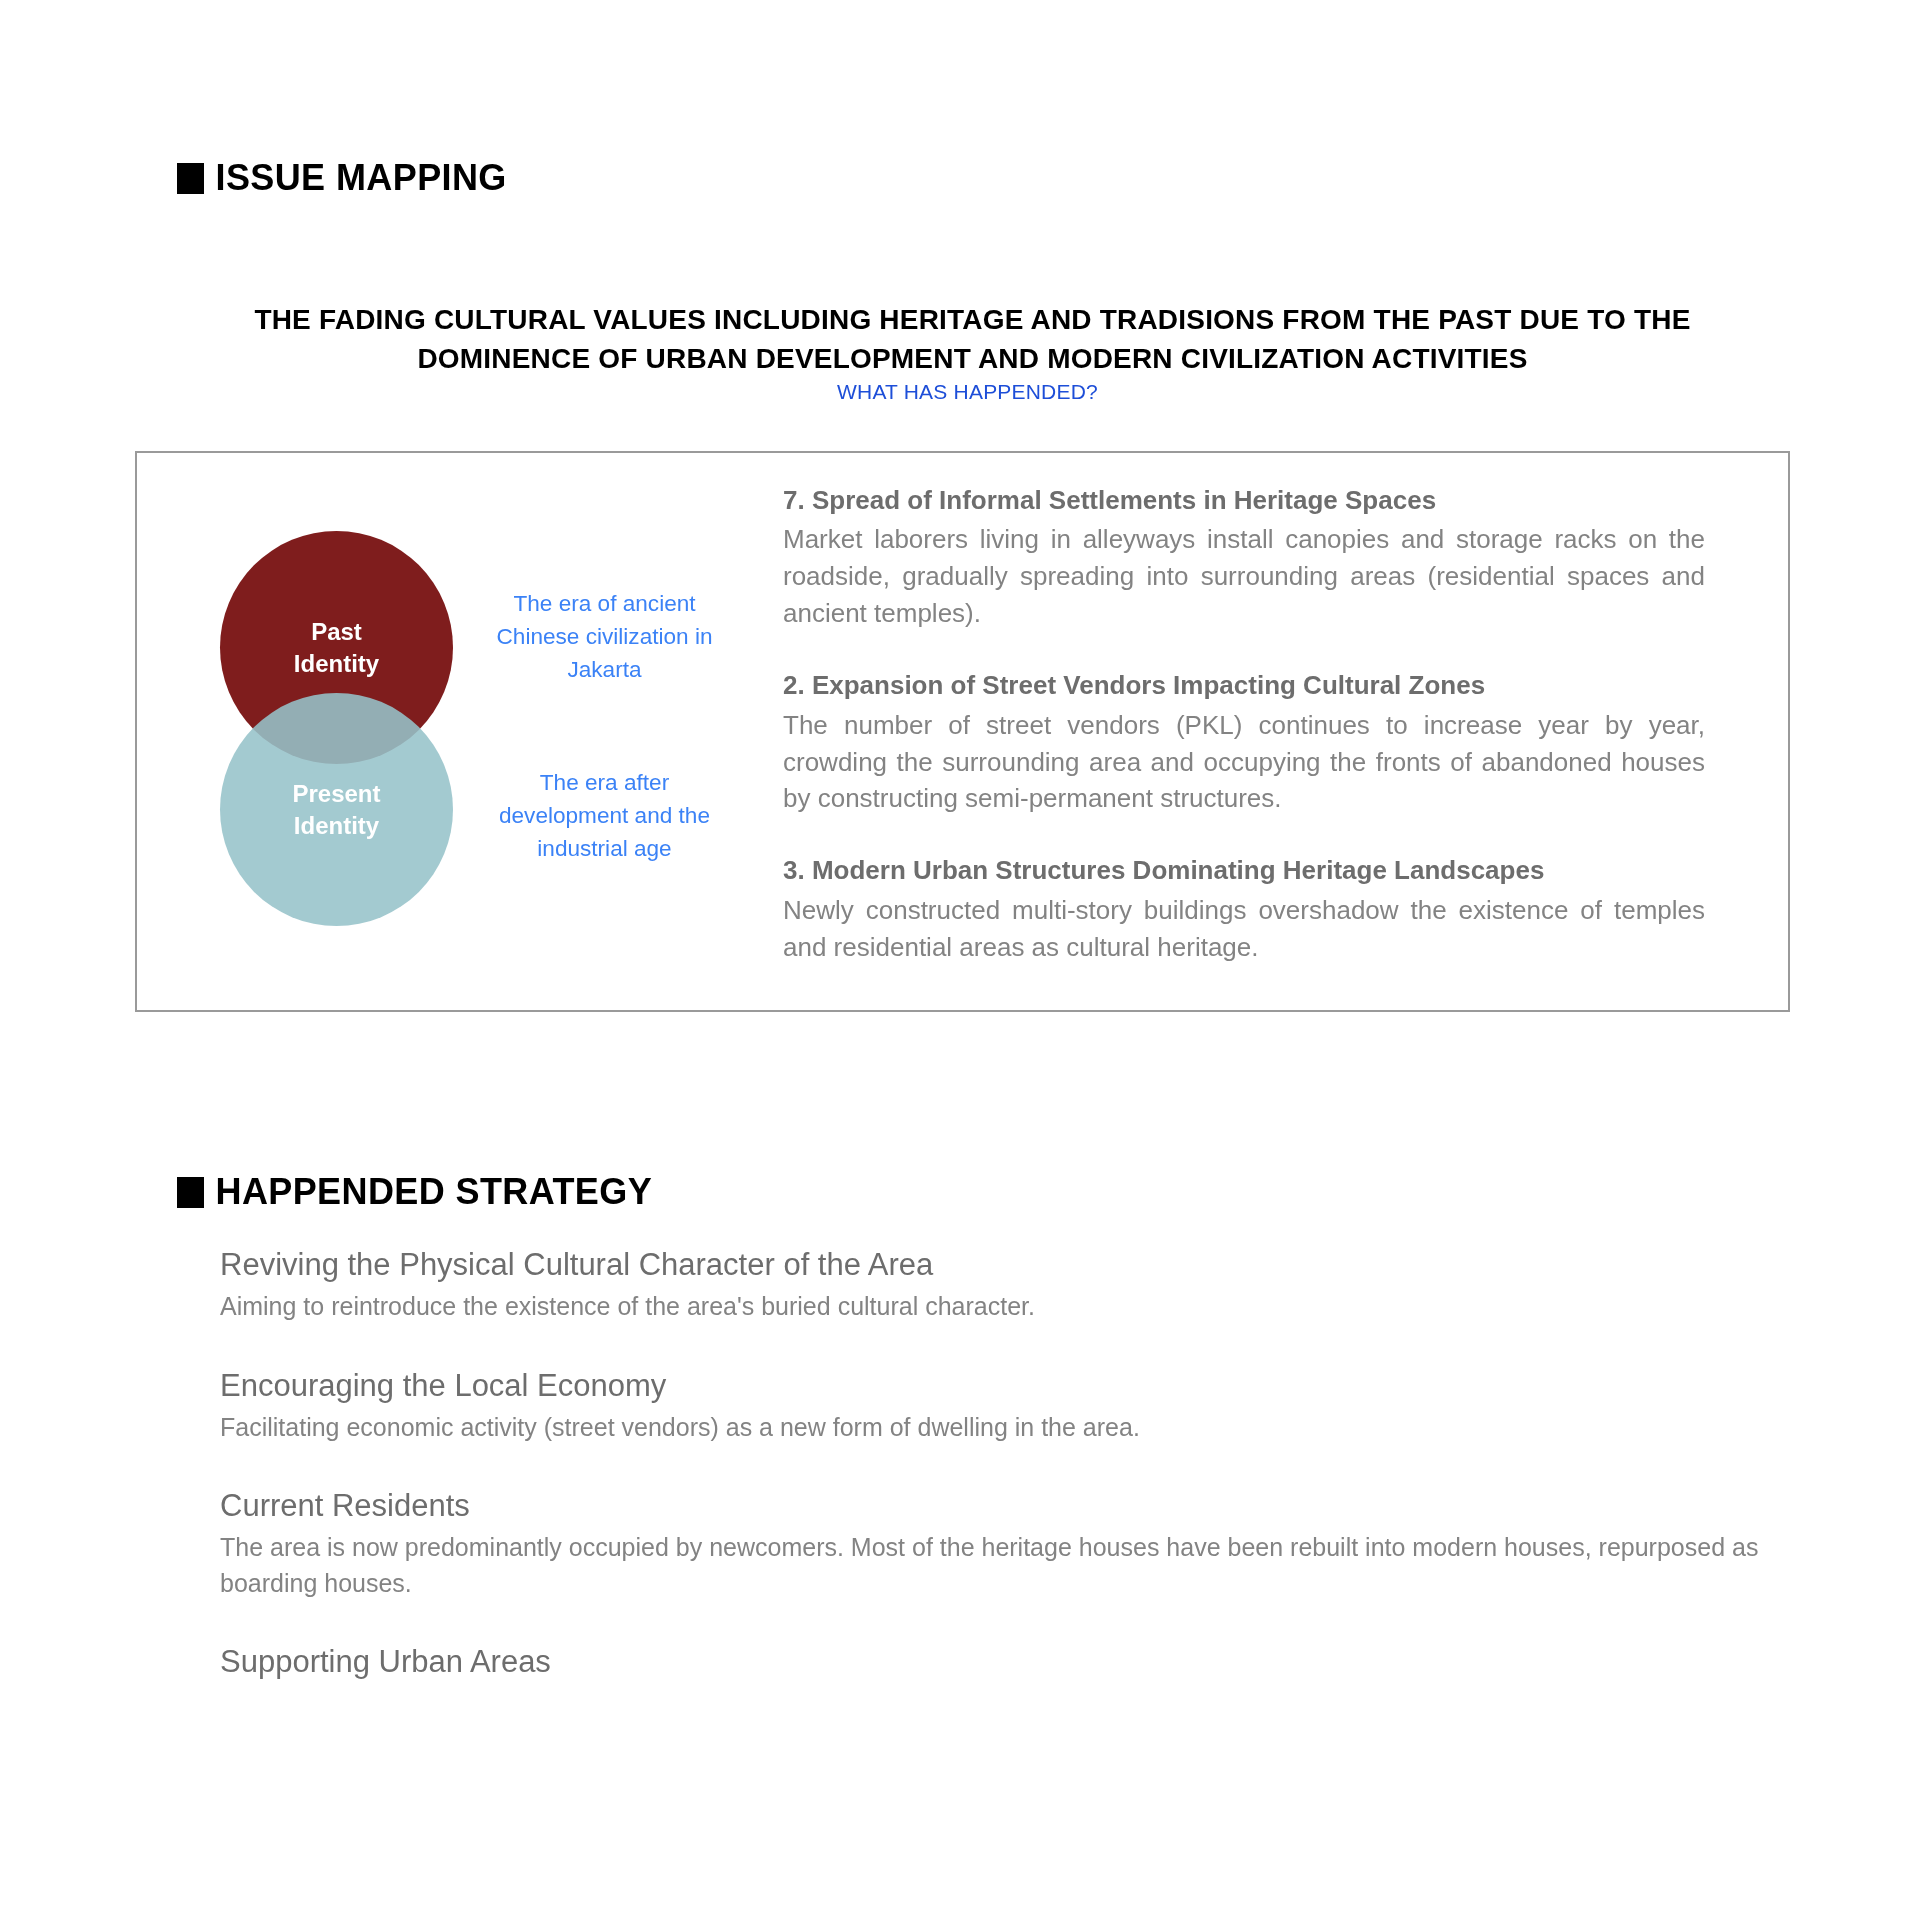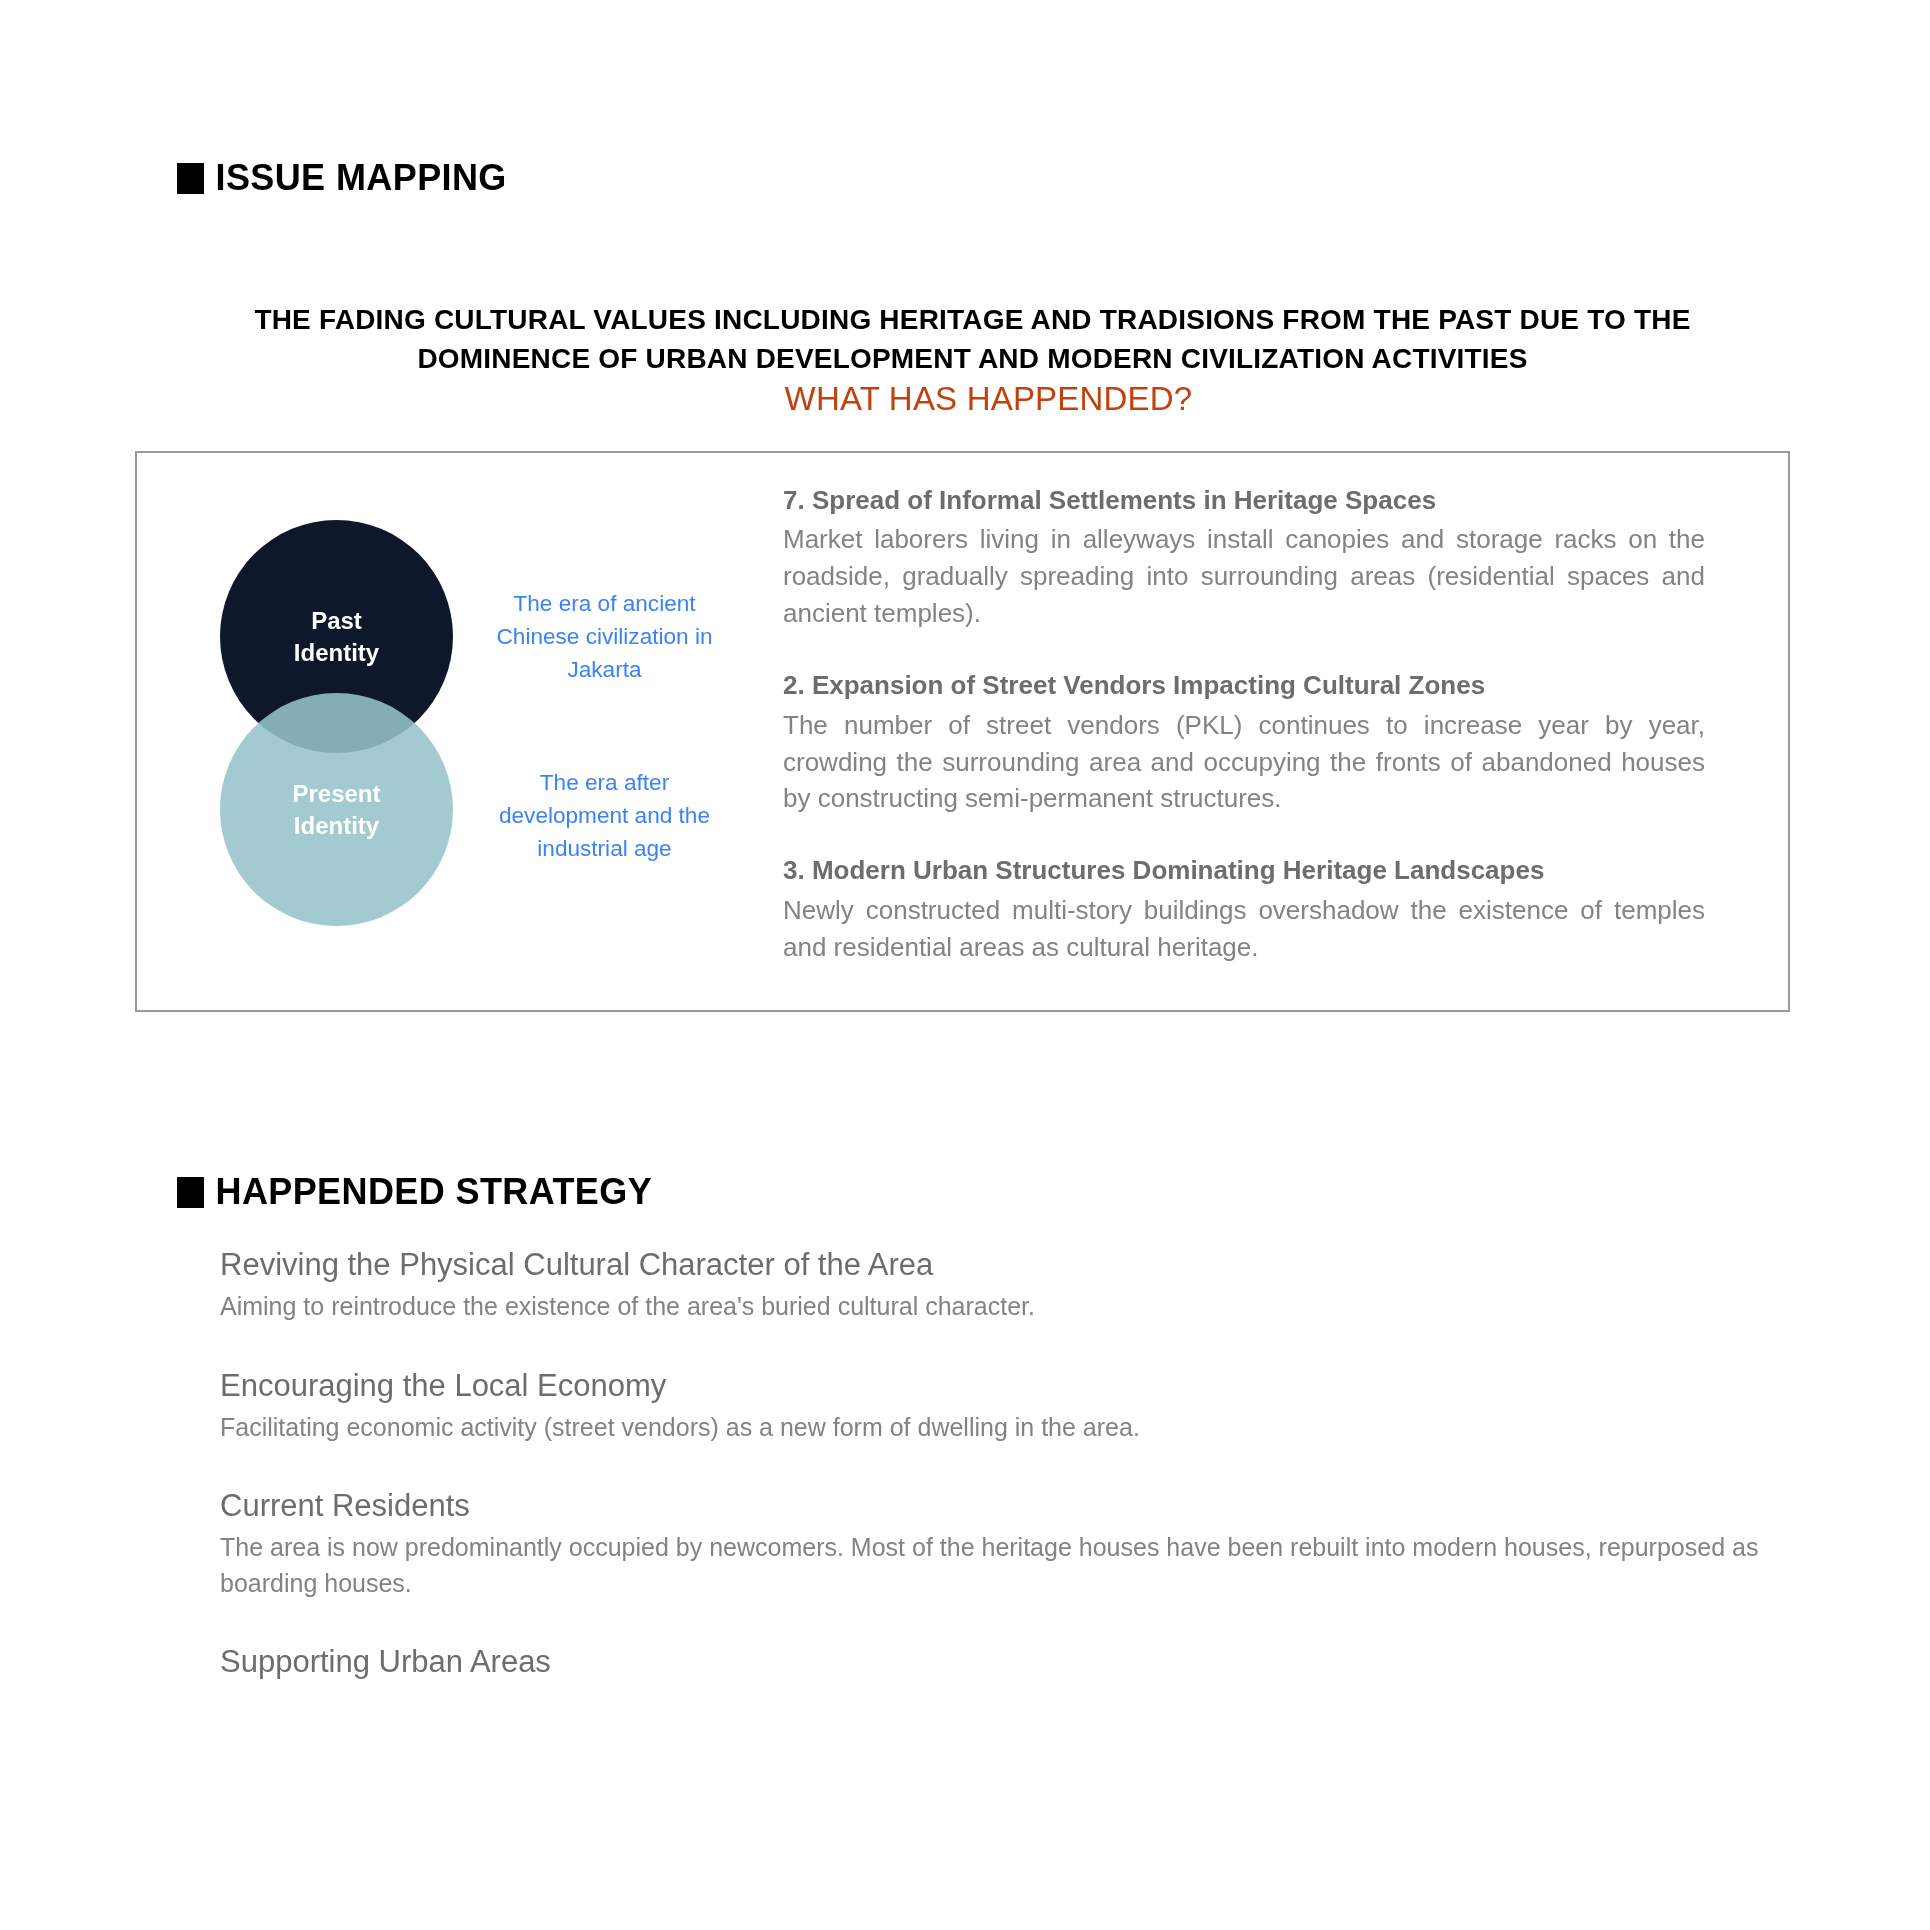--- a/index.html
+++ b/index.html
@@ -52,27 +52,27 @@
     font-size: 28px;
     font-weight: 700;
     line-height: 1.38;
     color: #000000;
     letter-spacing: 0.2px;
     margin-top: 36px;
   }
 
   #sub-question {
     position: absolute;
-    left: 249px;
+    left: 228px;
     top: 380px;
     width: 1479px;
     text-align: center;
-    font-size: 33px;
-    font-weight: 400;
-    color: #c2410c;
+    font-size: 21px;
+    font-weight: 400;
+    color: #1d4ed8;
     letter-spacing: 0.2px;
   }
 
   
   #issue-panel {
     position: absolute;
     left: 135px;
     top: 451px;
     width: 1655px;
     height: 561px;
@@ -97,22 +97,22 @@
     display: flex;
     align-items: center;
     justify-content: center;
     text-align: center;
     color: #ffffff;
     font-size: 24px;
     font-weight: 700;
     line-height: 1.32;
   }
   #venn-past {
-    top: 0;
-    background: #0f172a;
+    top: 11px;
+    background: #7f1d1d;
   }
   #venn-present {
     top: 173px;
     background: rgba(150, 195, 201, 0.88);
   }
   .venn-label { position: relative; z-index: 2; }
 
   
   .venn-caption {
     position: absolute;

